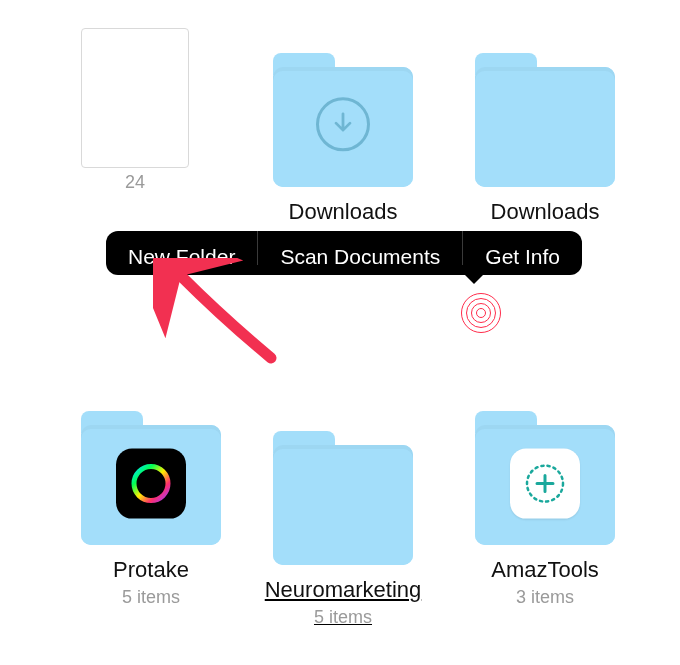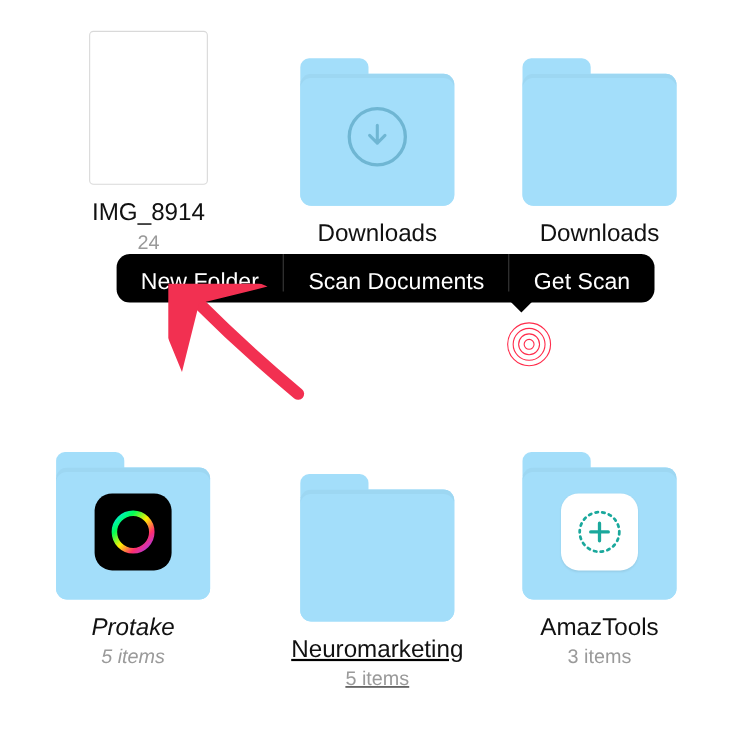--- a/index.html
+++ b/index.html
@@ -163,21 +163,20 @@
   </style>
 </head>
 <body>
 
 <div class="grid">
 
   <div class="item" style="top:28px; left:40px;">
     <div class="thumb">
       <div class="file-icon"></div>
     </div>
-    <div class="item-name">IMG_8914</div>
     <div class="item-sub">24</div>
   </div>
 
   <div class="item" style="top:47px; left:248px;justify-content:space-between;">
     <div class="thumb" style="height:auto;">
       <div class="folder-icon">
         <div class="folder-body"></div>
         <div class="download-badge">
           <svg viewBox="0 0 24 24">
               <path d="M12 3v14M6 11l6 6 6-6" stroke="#6fb6d3" stroke-width="2.4" fill="none" stroke-linecap="round" stroke-linejoin="round"></path>
@@ -190,21 +189,21 @@
 
   <div class="item" style="top:47px; left:450px;">
     <div class="thumb" style="height:auto;">
       <div class="folder-icon">
         <div class="folder-body"></div>
       </div>
     </div>
     <div class="item-name">Downloads</div>
   </div>
 
-  <div class="item" style="top:405px; left:26px;font-style:italic;">
+  <div class="item" style="top:405px; left:56px;">
     <div class="thumb" style="height:auto;">
       <div class="folder-icon">
         <div class="folder-body"></div>
         <div class="protake-badge">
           <svg width="44" height="44" viewBox="0 0 44 44">
             <circle cx="22" cy="22" r="17" fill="none" stroke-width="5" stroke="url(#rg)"></circle>
             <defs>
               <linearGradient id="rg" x1="0" y1="0" x2="1" y2="1">
                 <stop offset="0" stop-color="#00e5ff"></stop>
                 <stop offset="0.25" stop-color="#00ff55"></stop>
@@ -247,21 +246,21 @@
     <div class="item-sub">3 items</div>
   </div>
 
 </div>
 
 <div class="context-menu">
   <div class="menu-item">New Folder</div>
   <div class="menu-sep"></div>
   <div class="menu-item">Scan Documents</div>
   <div class="menu-sep"></div>
-  <div class="menu-item">Get Scan</div>
+  <div class="menu-item">Get Info</div>
 </div>
 
 <div class="touch-ripple">
   <span></span>
     <span></span>
     <span></span>
     <span></span>
 </div>
 
 <svg class="arrow" viewBox="0 0 130 110">

